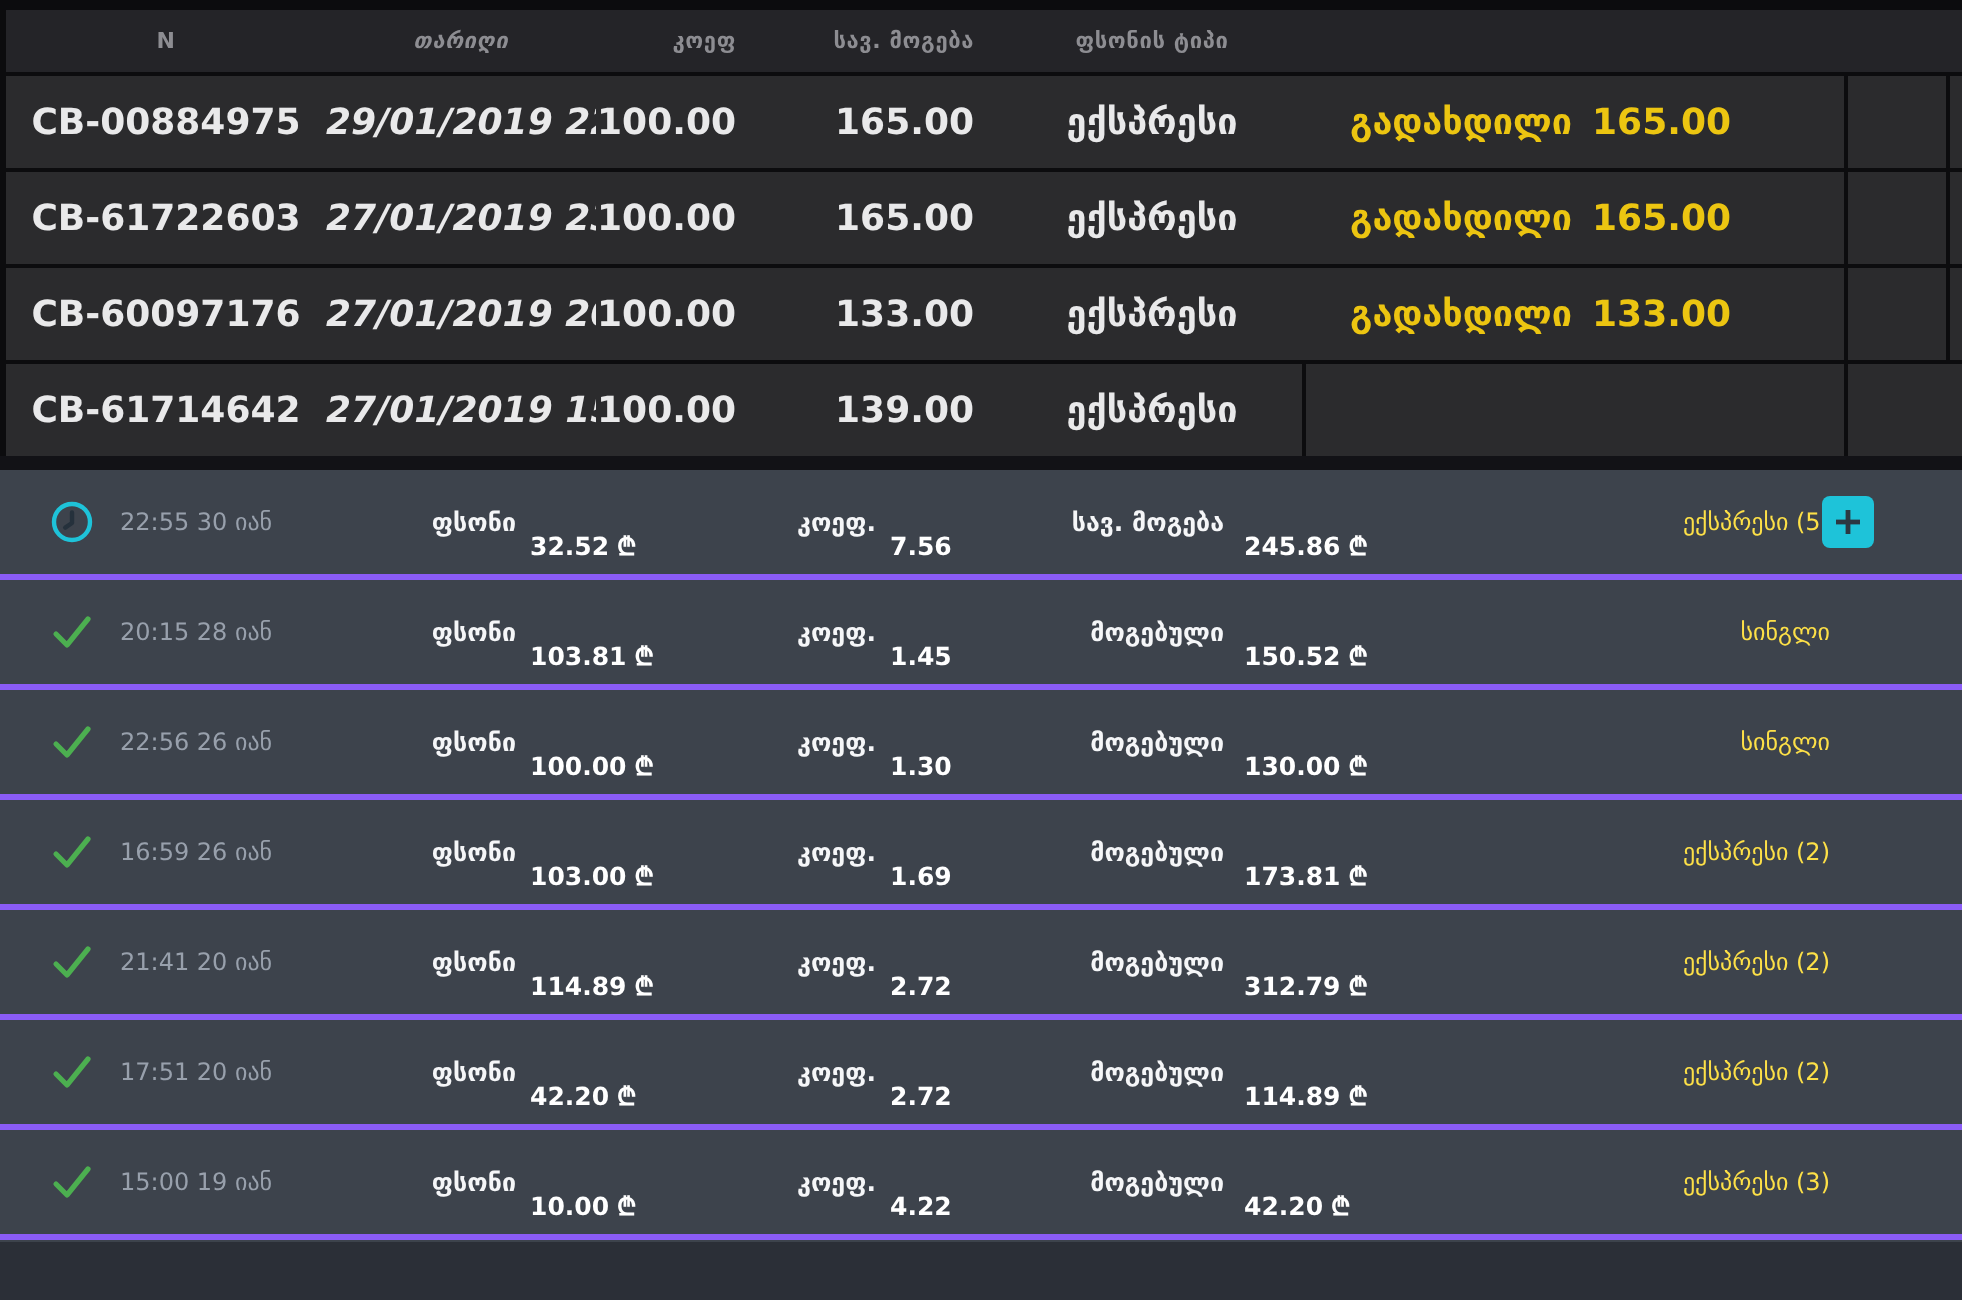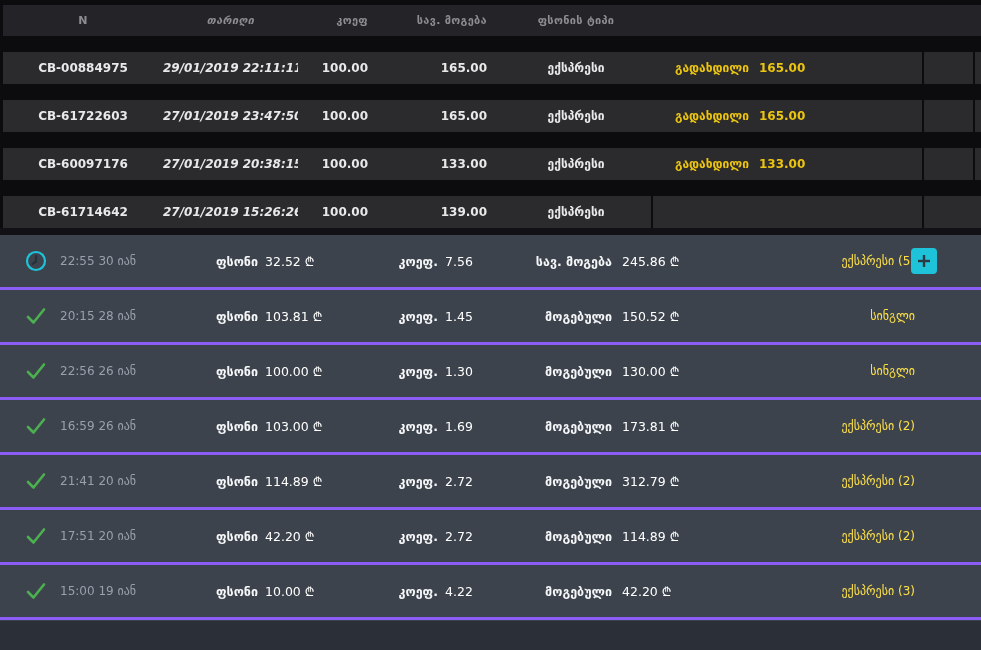--- a/index.html
+++ b/index.html
@@ -24,24 +24,24 @@
   }
   .t-header {
     height: 31px;
     background: #242428;
     color: #8d8d92;
     font-size: 11px;
     font-weight: 700;
     letter-spacing: .3px;
   }
   .t-row {
-    height: 32px;
-    margin-top: 16px;
+    height: 46px;
+    margin-top: 2px;
     background: #2b2b2d;
-    font-size: 12px;
+    font-size: 18px;
     font-weight: 700;
     cursor: pointer;
   }
   .cell { white-space: nowrap; overflow: hidden; }
   .c1 { text-align: center; }
   .c2 { text-align: center; font-style: italic; }
   .c3 { text-align: right; padding-right: 12px; }
   .c4 { text-align: right; padding-right: 14px; }
   .c5 { text-align: center; }
   .c6 { text-align: left; padding-left: 24px; }
@@ -57,21 +57,21 @@
     position: relative;
     height: 55px;
     background: #3d434c;
     border-bottom: 3px solid #8b5cf6;
     cursor: pointer;
   }
   .b-abs { position: absolute; top: 50%; transform: translateY(-50%); white-space: nowrap; }
   .b-icon   { left: 24px; width: 24px; height: 24px; display: flex; align-items: center; justify-content: center; }
   .b-time   { left: 60px;  font-size: 12px; color: #98a0ac; }
   .lbl      { font-size: 12.5px; font-weight: 700; color: #f5f6f8; }
-  .val      { font-size: 12.5px; font-weight: 400; color: #ffffff; }
+  .val      { font-size: 12.5px; font-weight: 700; color: #ffffff; margin-top: 12px; }
   .stake-label  { left: 150px; width: 108px; text-align: right; }
   .stake-value  { left: 265px; }
   .coef-label   { left: 350px; width: 88px;  text-align: right; }
   .coef-value   { left: 445px; }
   .result-label { left: 470px; width: 142px; text-align: right; }
   .result-value { left: 622px; }
   .b-type   { left: 755px; width: 160px; text-align: right; font-size: 12px; color: #fde047; }
   .lari { margin-left: 4px; }
   .add-btn {
     left: 911px; width: 26px; height: 26px;

